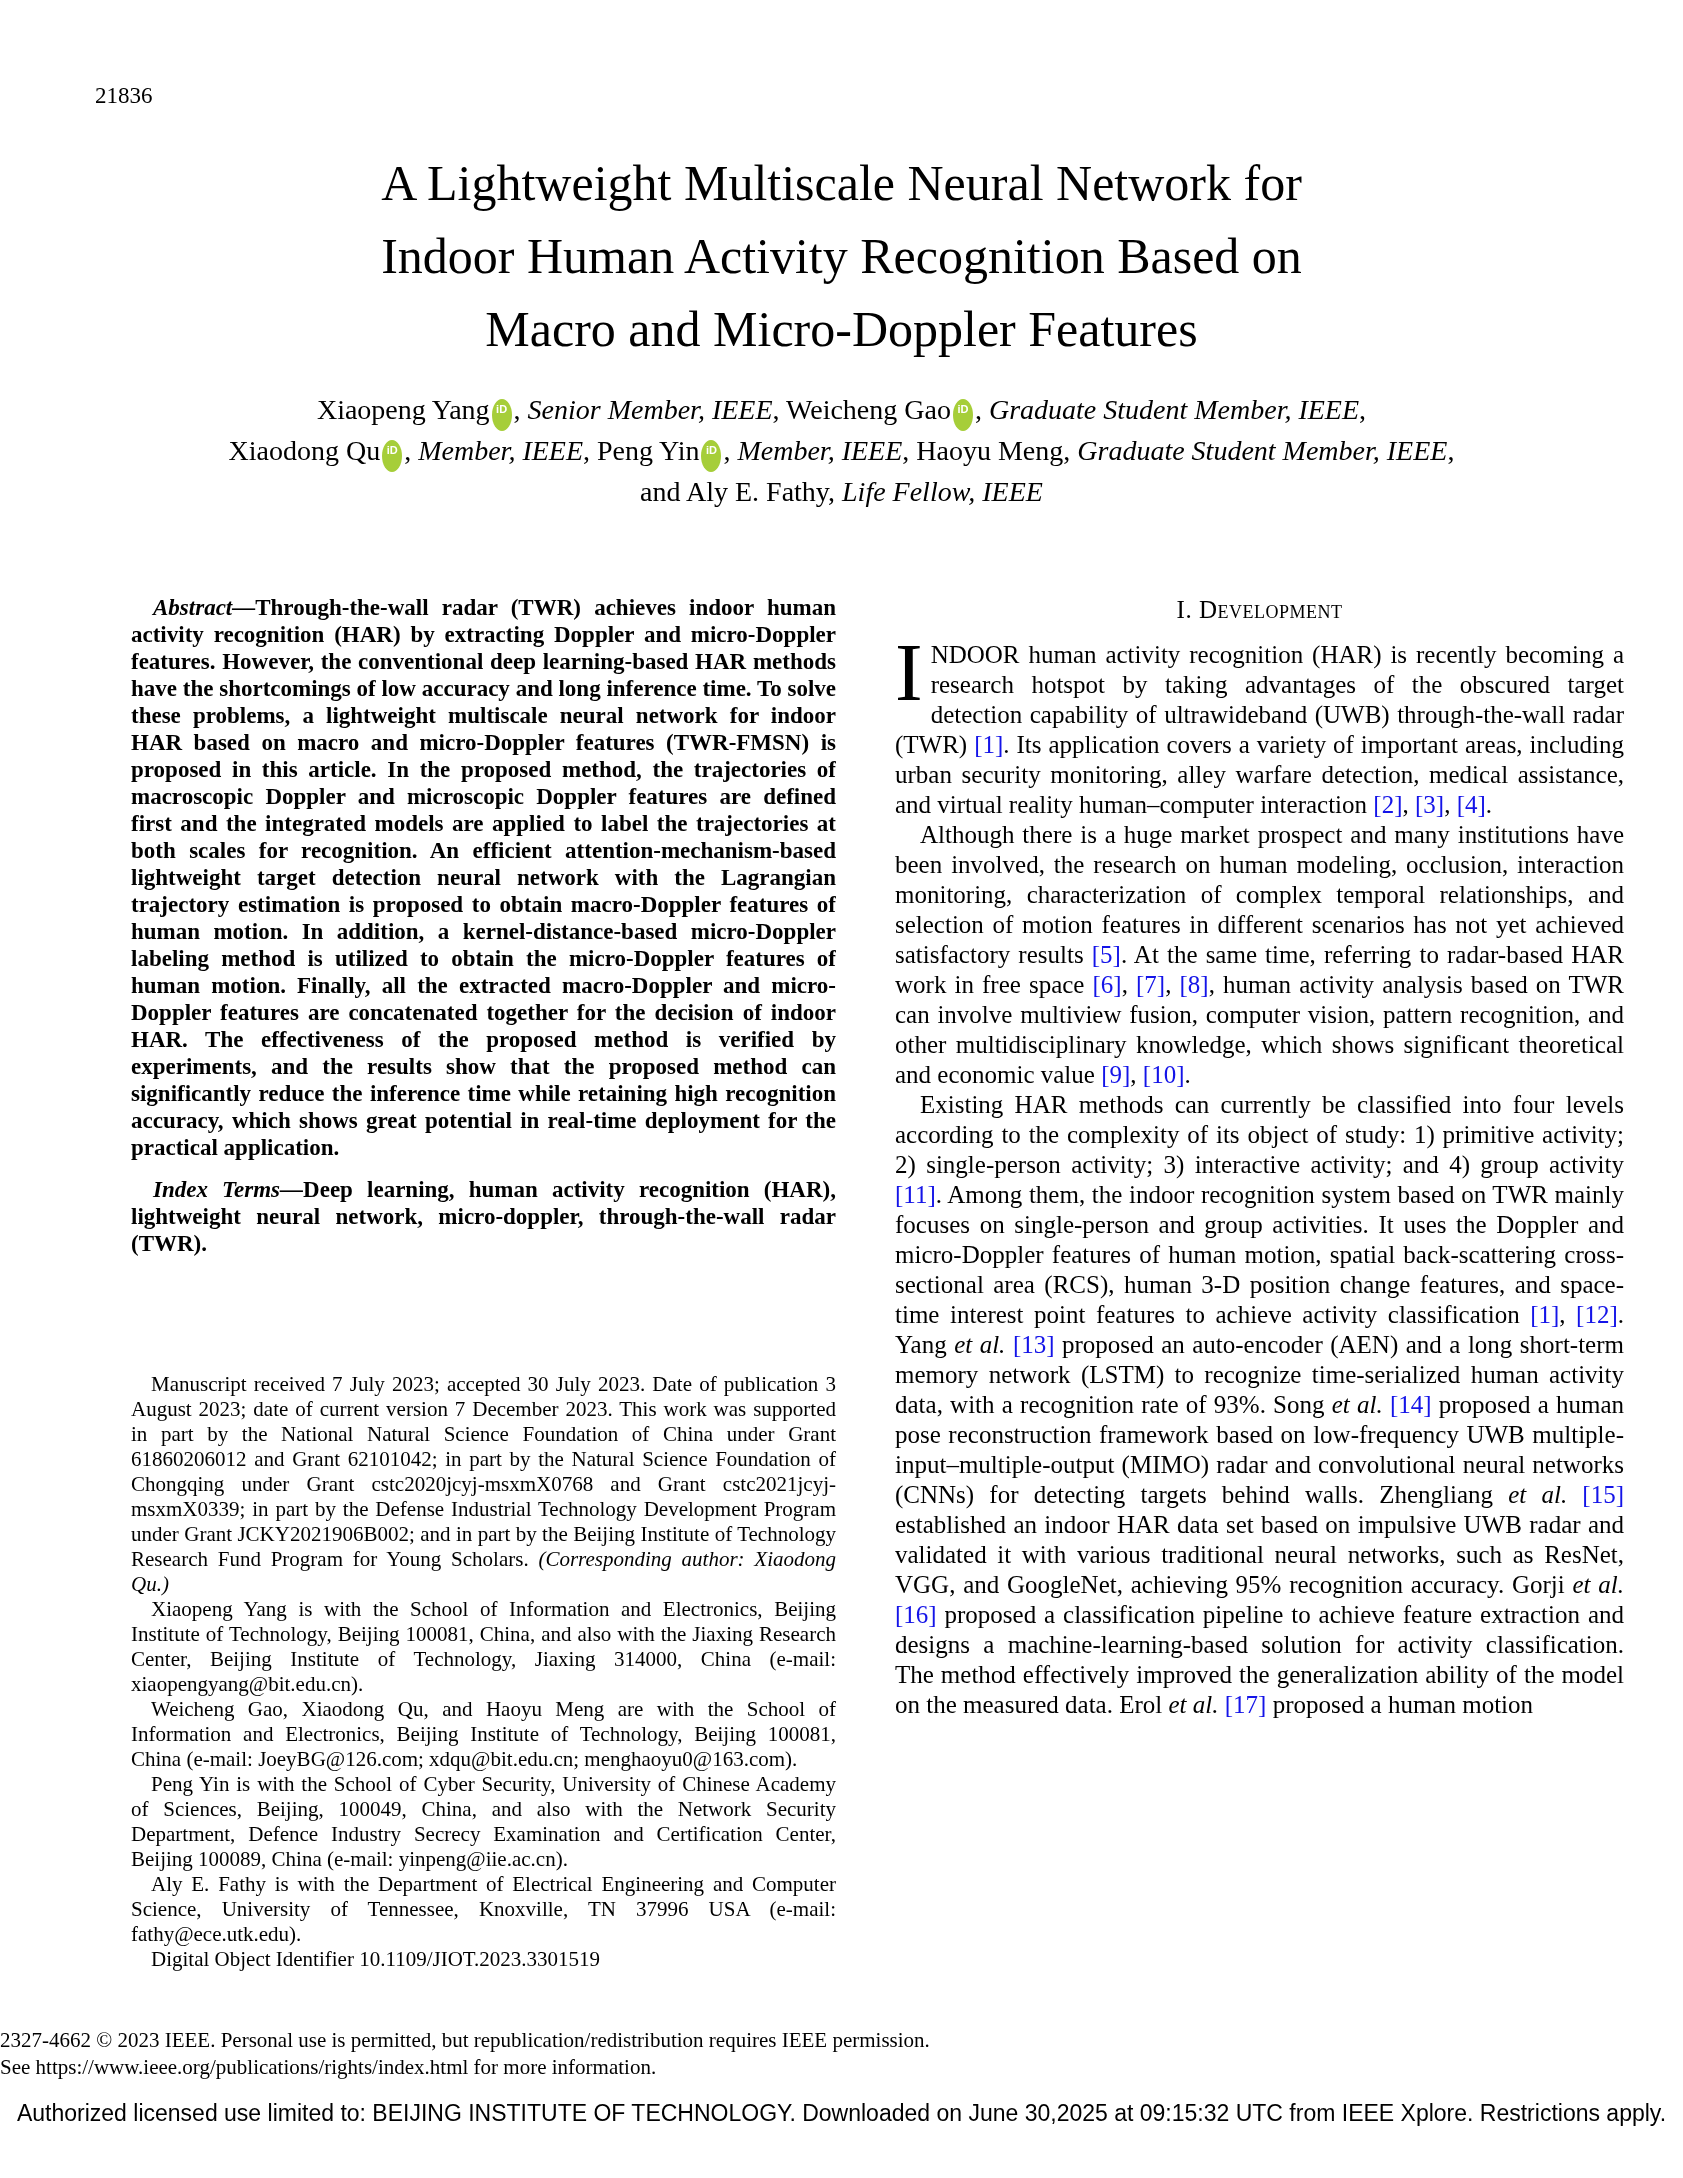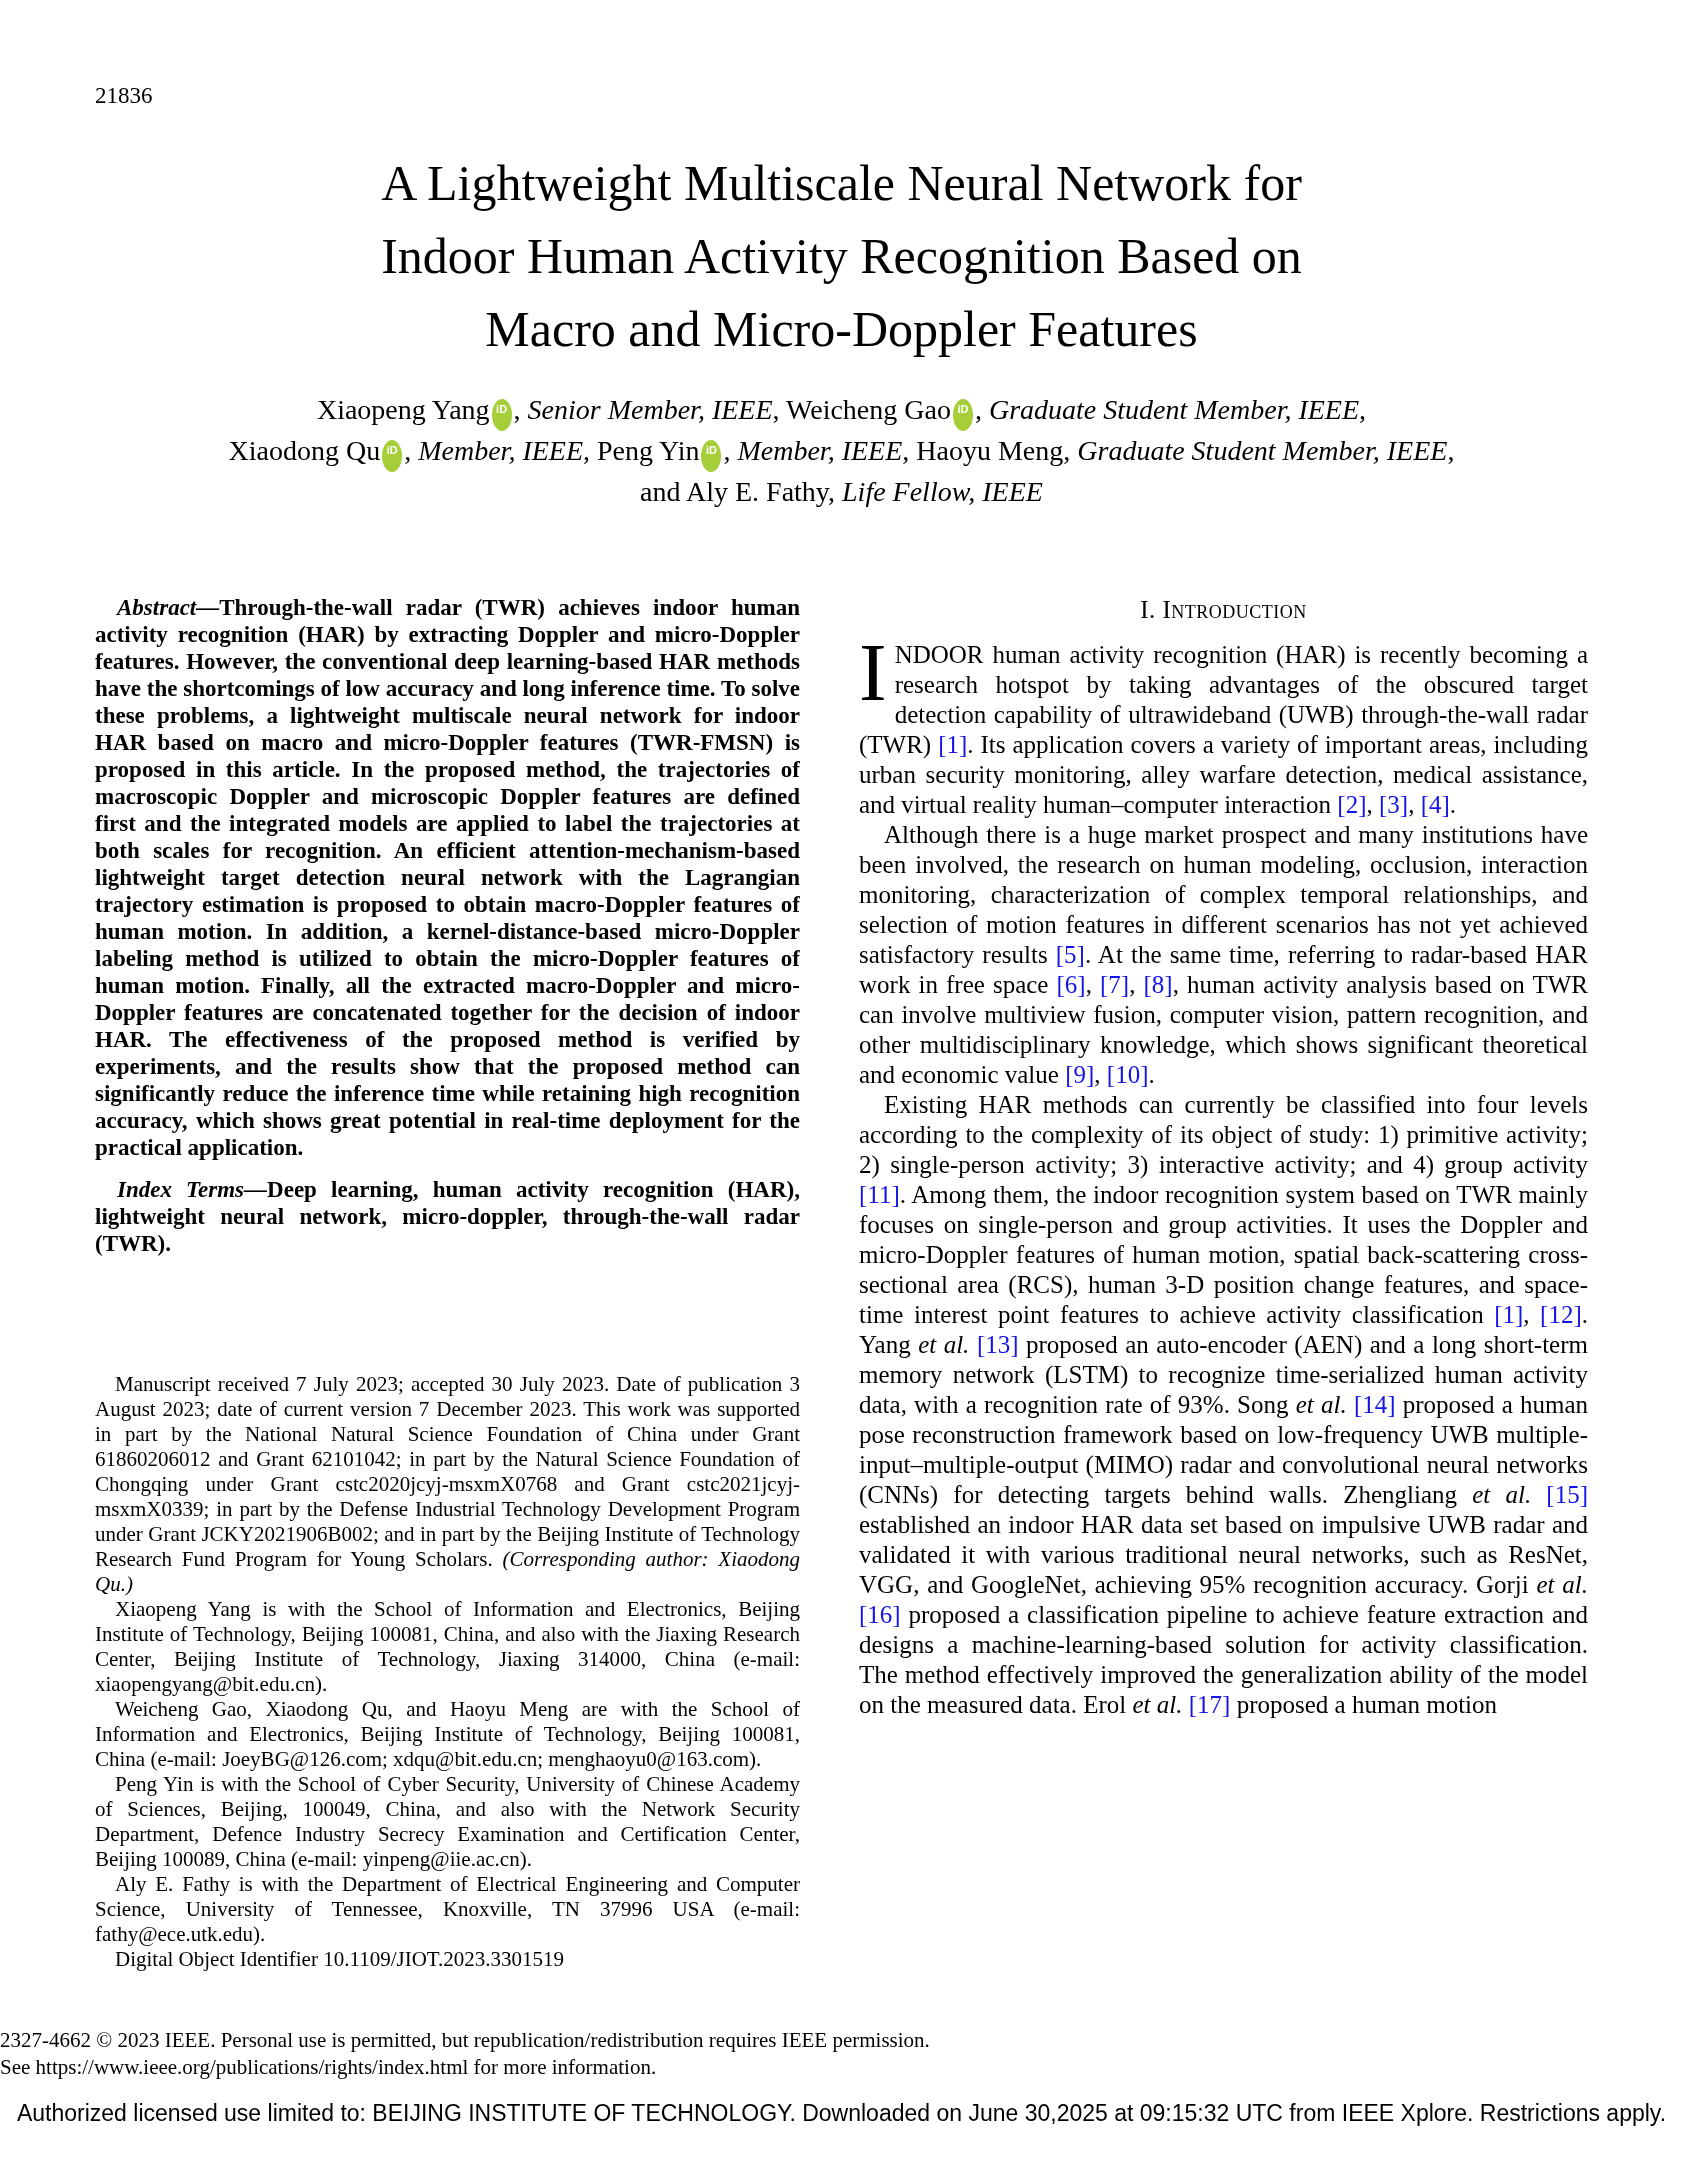--- a/index.html
+++ b/index.html
@@ -29,21 +29,21 @@
     position:absolute;top:390px;left:0;width:100%;
     text-align:center;font-size:28px;line-height:40px;
   }
   .orcid{
     display:inline-block;width:20px;height:32px;border-radius:50%;
     background:var(--orcid,#A6CE39);color:#fff;
     font:700 11px/20px "Liberation Sans",sans-serif;
     text-align:center;vertical-align:6px;margin:0 2px;
   }
   
-  .col{position:absolute;top:594px;overflow:hidden;}
+  .col{position:absolute;top:594px;overflow:hidden;margin-left:36px;}
   .col-left{
     left:95px;width:705px;height:1378px;
     display:flex;flex-direction:column;
   }
   .col-right{left:859px;width:729px;height:1434px;}
   
   .abstract,.index-terms{
     margin:0;font-weight:bold;font-size:23px;line-height:27px;
     text-align:justify;text-indent:22px;
   }
@@ -112,21 +112,21 @@
       <p>Manuscript received 7 July 2023; accepted 30 July 2023. Date of publication 3 August 2023; date of current version 7 December 2023. This work was supported in part by the National Natural Science Foundation of China under Grant 61860206012 and Grant 62101042; in part by the Natural Science Foundation of Chongqing under Grant cstc2020jcyj-msxmX0768 and Grant cstc2021jcyj-msxmX0339; in part by the Defense Industrial Technology Development Program under Grant JCKY2021906B002; and in part by the Beijing Institute of Technology Research Fund Program for Young Scholars. <i>(Corresponding author: Xiaodong Qu.)</i></p>
       <p>Xiaopeng Yang is with the School of Information and Electronics, Beijing Institute of Technology, Beijing 100081, China, and also with the Jiaxing Research Center, Beijing Institute of Technology, Jiaxing 314000, China (e-mail: xiaopengyang@bit.edu.cn).</p>
       <p>Weicheng Gao, Xiaodong Qu, and Haoyu Meng are with the School of Information and Electronics, Beijing Institute of Technology, Beijing 100081, China (e-mail: JoeyBG@126.com; xdqu@bit.edu.cn; menghaoyu0@163.com).</p>
       <p>Peng Yin is with the School of Cyber Security, University of Chinese Academy of Sciences, Beijing, 100049, China, and also with the Network Security Department, Defence Industry Secrecy Examination and Certification Center, Beijing 100089, China (e-mail: yinpeng@iie.ac.cn).</p>
       <p>Aly E. Fathy is with the Department of Electrical Engineering and Computer Science, University of Tennessee, Knoxville, TN 37996 USA (e-mail: fathy@ece.utk.edu).</p>
       <p>Digital Object Identifier 10.1109/JIOT.2023.3301519</p>
     </div>
   </section>
 
   <section class="col col-right">
-    <h2 class="section-heading">I. Introduction</h2>
+    <h2 class="section-heading">I. Development</h2>
     <p class="body-par"><span class="dropcap">I</span><span>NDOOR human activity recognition (HAR) is recently becoming a research hotspot by taking advantages of the obscured target detection capability of ultrawideband (UWB) through-the-wall radar (TWR) <span class="cite">[1]</span>. Its application covers a variety of important areas, including urban security monitoring, alley warfare detection, medical assistance, and virtual reality human–computer interaction <span class="cite">[2]</span>, <span class="cite">[3]</span>, <span class="cite">[4]</span>.</span></p>
     <p class="body-par indent">Although there is a huge market prospect and many institutions have been involved, the research on human modeling, occlusion, interaction monitoring, characterization of complex temporal relationships, and selection of motion features in different scenarios has not yet achieved satisfactory results <span class="cite">[5]</span>. At the same time, referring to radar-based HAR work in free space <span class="cite">[6]</span>, <span class="cite">[7]</span>, <span class="cite">[8]</span>, human activity analysis based on TWR can involve multiview fusion, computer vision, pattern recognition, and other multidisciplinary knowledge, which shows significant theoretical and economic value <span class="cite">[9]</span>, <span class="cite">[10]</span>.</p>
     <p class="body-par indent">Existing HAR methods can currently be classified into four levels according to the complexity of its object of study: 1) primitive activity; 2) single-person activity; 3) interactive activity; and 4) group activity <span class="cite">[11]</span>. Among them, the indoor recognition system based on TWR mainly focuses on single-person and group activities. It uses the Doppler and micro-Doppler features of human motion, spatial back-scattering cross-sectional area (RCS), human 3-D position change features, and space-time interest point features to achieve activity classification <span class="cite">[1]</span>, <span class="cite">[12]</span>. Yang <i>et al.</i> <span class="cite">[13]</span> proposed an auto-encoder (AEN) and a long short-term memory network (LSTM) to recognize time-serialized human activity data, with a recognition rate of 93%. Song <i>et al.</i> <span class="cite">[14]</span> proposed a human pose reconstruction framework based on low-frequency UWB multiple-input–multiple-output (MIMO) radar and convolutional neural networks (CNNs) for detecting targets behind walls. Zhengliang <i>et al.</i> <span class="cite">[15]</span> established an indoor HAR data set based on impulsive UWB radar and validated it with various traditional neural networks, such as ResNet, VGG, and GoogleNet, achieving 95% recognition accuracy. Gorji <i>et al.</i> <span class="cite">[16]</span> proposed a classification pipeline to achieve feature extraction and designs a machine-learning-based solution for activity classification. The method effectively improved the generalization ability of the model on the measured data. Erol <i>et al.</i> <span class="cite">[17]</span> proposed a human motion</p>
   </section>
 
   <footer>
     <div class="copyright">
       <div>2327-4662 © 2023 IEEE. Personal use is permitted, but republication/redistribution requires IEEE permission.</div>
       <div>See https://www.ieee.org/publications/rights/index.html for more information.</div>
     </div>

